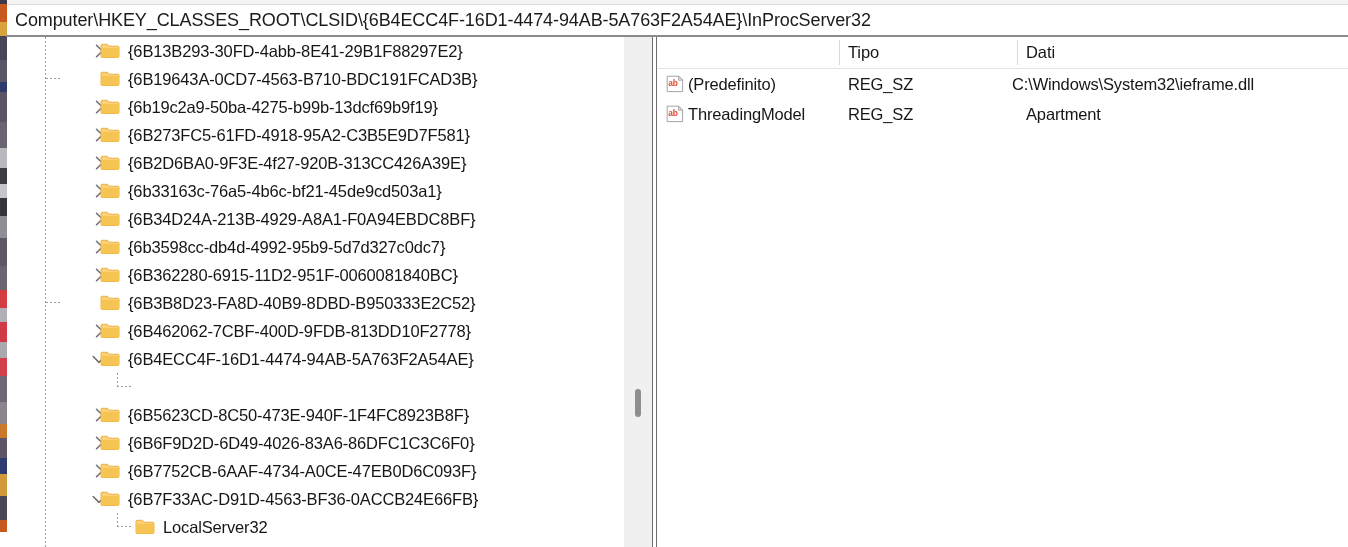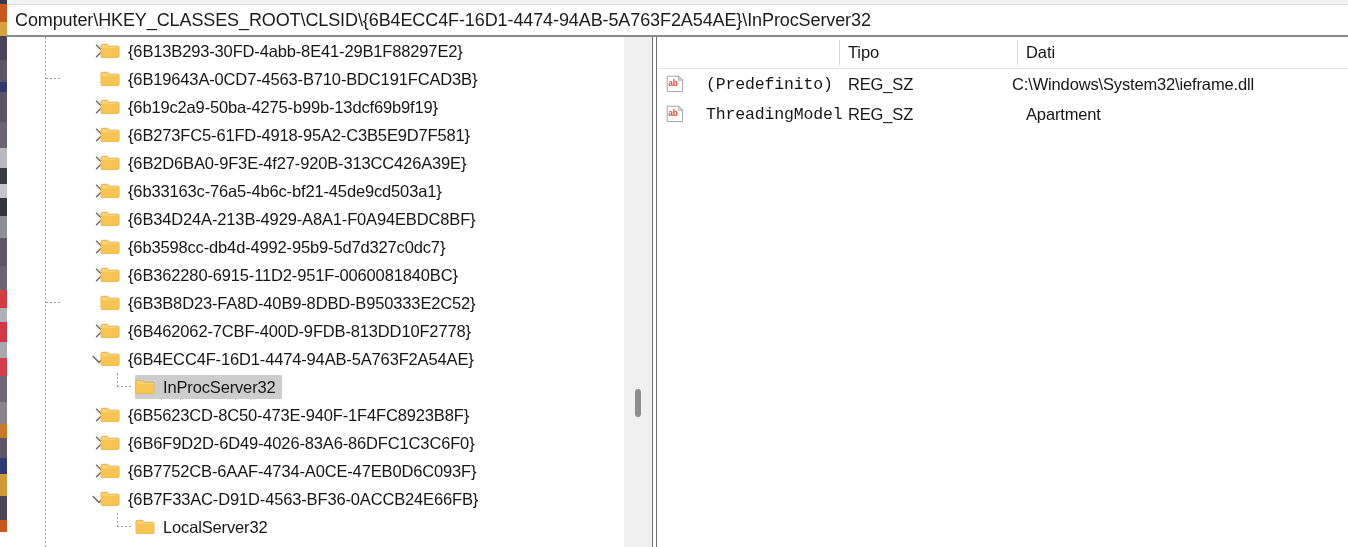--- a/index.html
+++ b/index.html
@@ -288,21 +288,21 @@
   }
   .abicon {
     position: absolute;
     left: 8px;
     top: 6px;
     width: 18px;
     height: 18px;
   }
   .abicon svg { display: block; }
 
-  .vrow .namecell { padding-left: 48px; font-family: Liberation Mono, monospace; }
+  .vrow .namecell { padding-left: 30px; }
 </style>
 </head>
 <body>
 
 <div id="app">
 
   <div class="bg-sliver" id="bgSliver">
       <i style="height:4px;background:#3a3a4a"></i>
       <i style="height:18px;background:#c9581f"></i>
       <i style="height:14px;background:#d8a23c"></i>
@@ -539,29 +539,20 @@
                   <path d="M1 5.1 H19 V13.3 A1.2 1.2 0 0 1 17.8 14.5 H2.2 A1.2 1.2 0 0 1 1 13.3 Z" fill="#f6c453" stroke="none"></path>
                 </svg>
               </span>
               <span class="rowlabel">{6B4ECC4F-16D1-4474-94AB-5A763F2A54AE}</span>
             </span>
           </div>
           <div class="row level2 child selected">
             <span class="vline"></span>
             <span class="elbow-v"></span>
             <span class="elbow-h"></span>
-            <span class="label-wrap">
-              <span class="folder">
-                <svg width="20" height="16" viewBox="0 0 20 16" xmlns="http://www.w3.org/2000/svg">
-                  <path d="M1 2.5 A1.2 1.2 0 0 1 2.2 1.3 H7.4 L9.1 3.2 H17.8 A1.2 1.2 0 0 1 19 4.4 V13.3 A1.2 1.2 0 0 1 17.8 14.5 H2.2 A1.2 1.2 0 0 1 1 13.3 Z" fill="#ffd176" stroke="#e3a93c" stroke-width="0.9"></path>
-                  <path d="M1 5.1 H19 V13.3 A1.2 1.2 0 0 1 17.8 14.5 H2.2 A1.2 1.2 0 0 1 1 13.3 Z" fill="#f6c453" stroke="none"></path>
-                </svg>
-              </span>
-              <span class="rowlabel">InProcServer32</span>
-            </span>
           </div>
           <div class="row level1">
             <span class="vline"></span>
             <span class="chev">
               <svg width="11" height="16" viewBox="0 0 11 16">
                 <path d="M2.5 2.2 L8.4 8 L2.5 13.8" fill="none" stroke="#6e6e6e" stroke-width="1.5" stroke-linecap="round" stroke-linejoin="round"></path>
               </svg>
             </span>
             <span class="label-wrap">
               <span class="folder">

